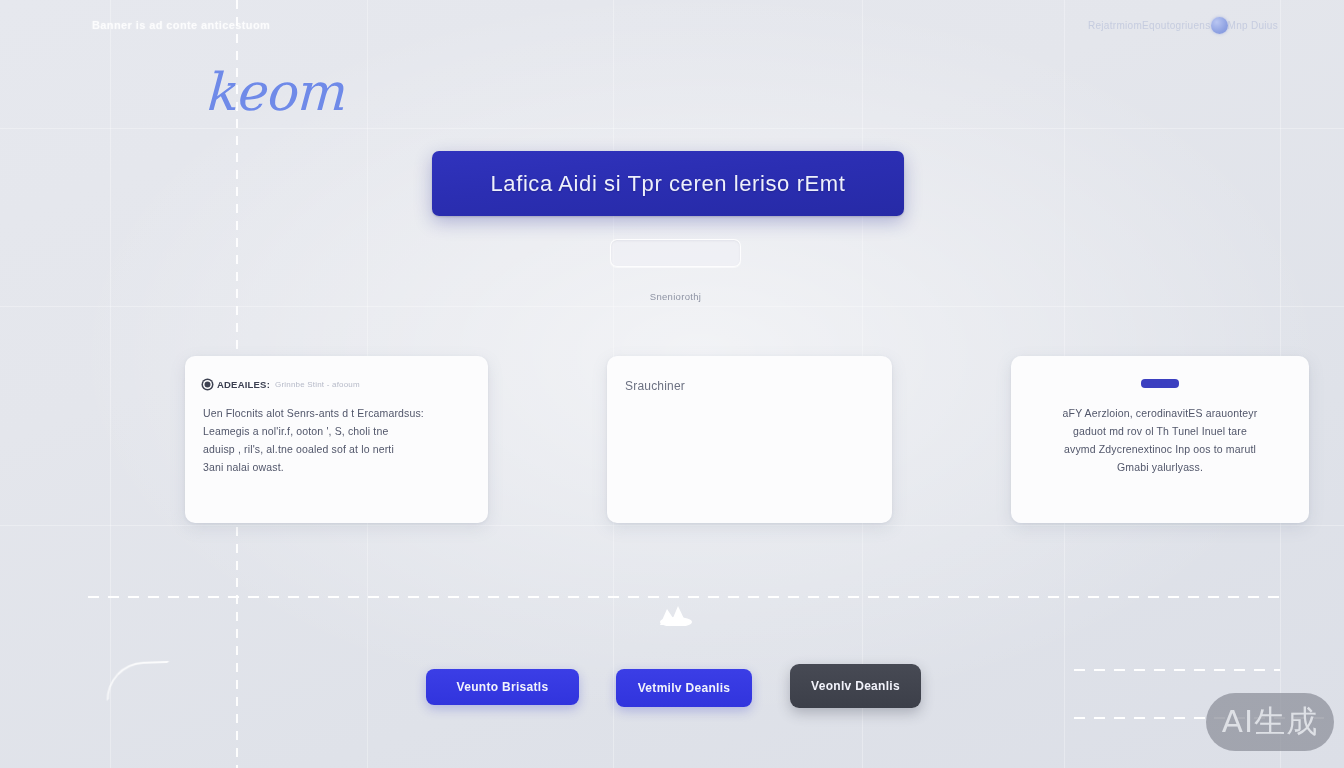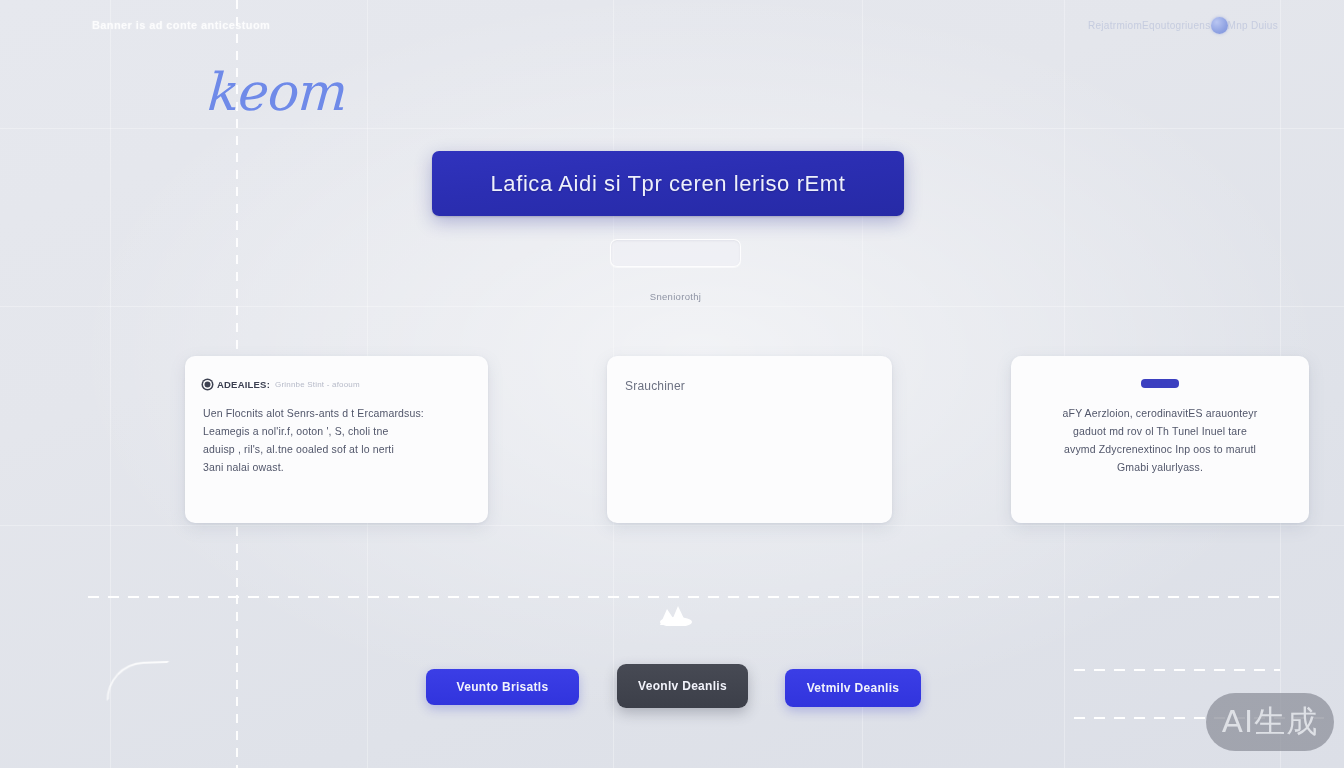--- a/index.html
+++ b/index.html
@@ -321,19 +321,19 @@
 
 </div>
 
 <svg class="cloud" viewBox="0 0 44 26">
   <path d="M6 25 L13 9 L19 18 L24 6 L33 25 Z" fill="#ffffff"></path>
   <ellipse cx="22" cy="22" rx="16" ry="5" fill="#ffffff"></ellipse>
 </svg>
 
 <div class="btn-row">
   <button class="btn btn-primary">Veunto Brisatls</button>
+  <button class="btn btn-primary-2">Vetmilv Deanlis</button>
   <button class="btn btn-dark">Veonlv Deanlis</button>
-  <button class="btn btn-primary-2">Vetmilv Deanlis</button>
 </div>
 
 <div class="watermark">
   <span class="watermark-text">AI生成</span>
 </div>
 
 </body></html>

